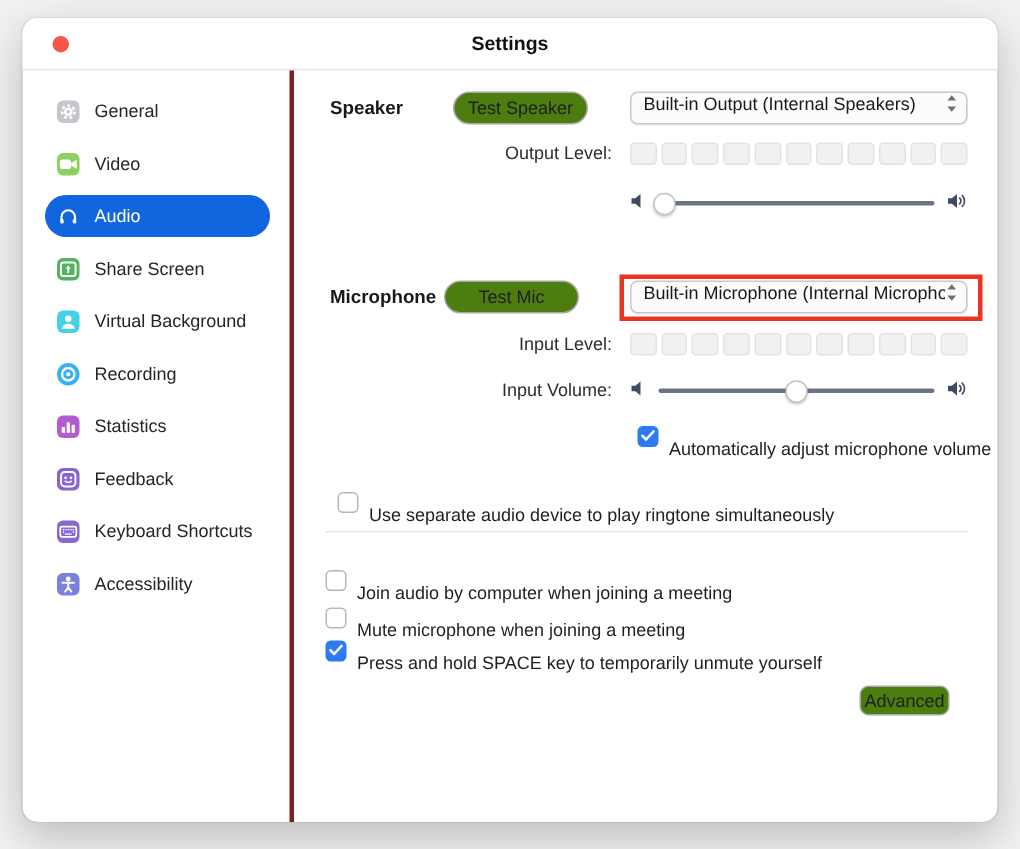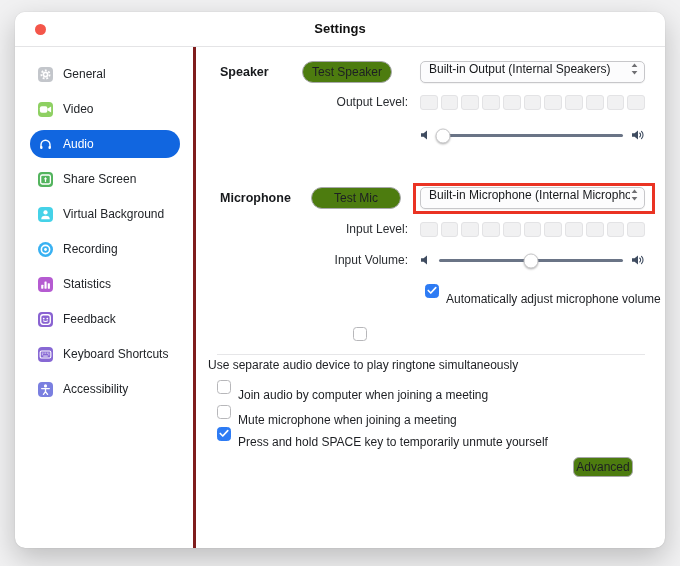--- a/index.html
+++ b/index.html
@@ -218,21 +218,21 @@
       <div class="track">
         <div class="knob" style="left: 2%;"></div>
       </div>
       <span><svg width="14" height="12" viewBox="0 0 14 12">
             <path d="M1 4.2v3.6h2.6L7 10.6V1.4L3.6 4.2z" fill="#3f4c60"></path>
             <path d="M8.7 4a2.6 2.6 0 0 1 0 4M10.5 2.4a5 5 0 0 1 0 7.2" stroke="#3f4c60" stroke-width="1.1" fill="none" stroke-linecap="round"></path>
           </svg></span>
     </div>
 
     <div class="abs sec-label" style="left:23px;top:140px;line-height:22px;">Microphone</div>
-    <div class="btn" style="left:114px;top:140px;width:90px;">Test Mic</div>
+    <div class="btn" style="left:99px;top:140px;width:90px;">Test Mic</div>
     <div class="select" style="left:223px;top:140px;">
       <span class="txt">Built-in Microphone (Internal Microphon...</span>
       <span><svg width="9" height="14" viewBox="0 0 9 14">
             <path d="M4.5 1.5L7.4 5H1.6z" fill="#6f6f73"></path>
             <path d="M4.5 12.5L1.6 9h5.8z" fill="#6f6f73"></path>
           </svg></span>
     </div>
     <div class="annotation" style="left:216px;top:136px;width:242px;height:31px;box-sizing:border-box;"></div>
 
     <div class="abs sub-label" style="left:0;top:175px;width:211px;line-height:15px;">Input Level:</div>
@@ -266,21 +266,21 @@
 
     <div class="opt" style="left:228px;top:236px;">
       <span class="cb checked">
           <svg width="10" height="9" viewBox="0 0 12 10">
             <path d="M1.5 5l3 3L10.5 1.5" stroke="#fff" stroke-width="2" fill="none" stroke-linecap="round" stroke-linejoin="round"></path>
           </svg>
         </span>
       <span class="opt-label">Automatically adjust microphone volume</span>
     </div>
 
-    <div class="opt" style="left:4px;top:280px;flex-direction:column;">
+    <div class="opt" style="left:28px;top:280px;">
       <span class="cb"></span>
       <span class="opt-label">Use separate audio device to play ringtone simultaneously</span>
     </div>
 
     <div class="divider" style="left:20px;top:307px;width:428px;"></div>
 
     <div class="opt" style="left:20px;top:332px;">
       <span class="cb"></span>
       <span class="opt-label">Join audio by computer when joining a meeting</span>
     </div>

